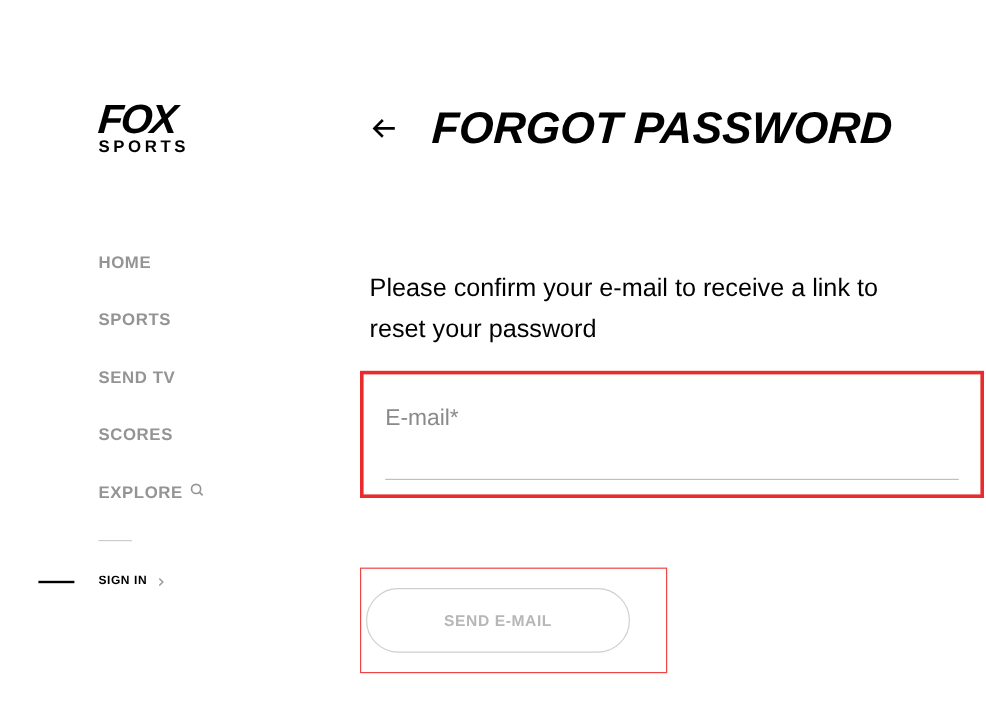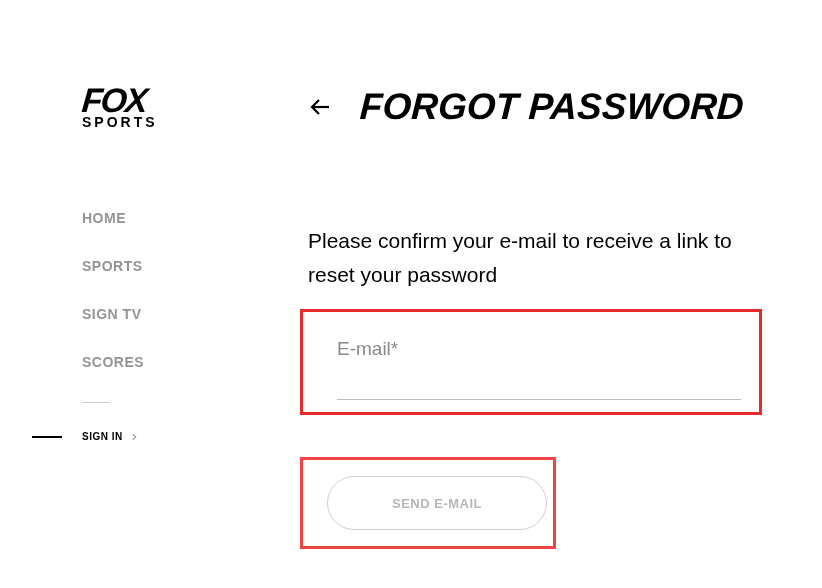--- a/index.html
+++ b/index.html
@@ -114,24 +114,24 @@
     }
     .instruction {
       font-size: 21px;
       line-height: 1.6;
       color: #000;
       margin-bottom: 18px;
       max-width: 460px;
     }
     .email-highlight {
       border: 3px solid #e82c2c;
-      padding: 26px 18px 12px 34px;
-      width: 462px;
+      padding: 26px 18px 12px 18px;
+      width: 520px;
       margin-left: -8px;
-      margin-bottom: 42px;
+      margin-bottom: 58px;
     }
     .email-input-wrapper {
       position: relative;
     }
     .email-label {
       font-size: 19px;
       color: #8a8a8a;
       pointer-events: none;
       display: block;
       margin-bottom: 6px;
@@ -139,22 +139,22 @@
     .email-input {
       width: 100%;
       border: none;
       border-bottom: 1px solid #bfbfbf;
       font-size: 18px;
       padding: 4px 0 8px 0;
       outline: none;
       background: transparent;
     }
     .button-highlight {
-      border: 3px solid #ef4444;
-      padding: 16px 24px;
+      border: 1px solid #ef4444;
+      padding: 16px 4px;
       width: 256px;
       margin-left: -8px;
       display: inline-block;
     }
     .send-btn {
       width: 220px;
       height: 54px;
       border-radius: 27px;
       border: 1px solid #d0d0d0;
       background: #fff;
@@ -178,24 +178,33 @@
     <div class="logo-sports">SPORTS</div>
   </div>
   <ul class="nav">
     <li class="nav-item">
       <span>HOME</span>
     </li>
     <li class="nav-item">
       <span>SPORTS</span>
     </li>
     <li class="nav-item">
-      <span>SIGN TV</span>
+      <span>SEND TV</span>
     </li>
     <li class="nav-item">
       <span>SCORES</span>
+    </li>
+    <li class="nav-item">
+      <span>EXPLORE</span>
+      <span class="search-icon">
+        <svg width="13" height="13" viewBox="0 0 24 24" fill="none" stroke="#949494" stroke-width="2.5">
+          <circle cx="10" cy="10" r="7"></circle>
+          <line x1="20" y1="20" x2="15" y2="15"></line>
+        </svg>
+      </span>
     </li>
   </ul>
   <div class="nav-divider"></div>
   <div class="sign-in-row">
     <div class="sign-in-line"></div>
     <div class="sign-in">
       <span>SIGN IN</span>
       <span class="chevron-icon">
         <svg width="10" height="10" viewBox="0 0 24 24" fill="none" stroke="#9a9a9a" stroke-width="3">
           <polyline points="9 5 16 12 9 19"></polyline>

